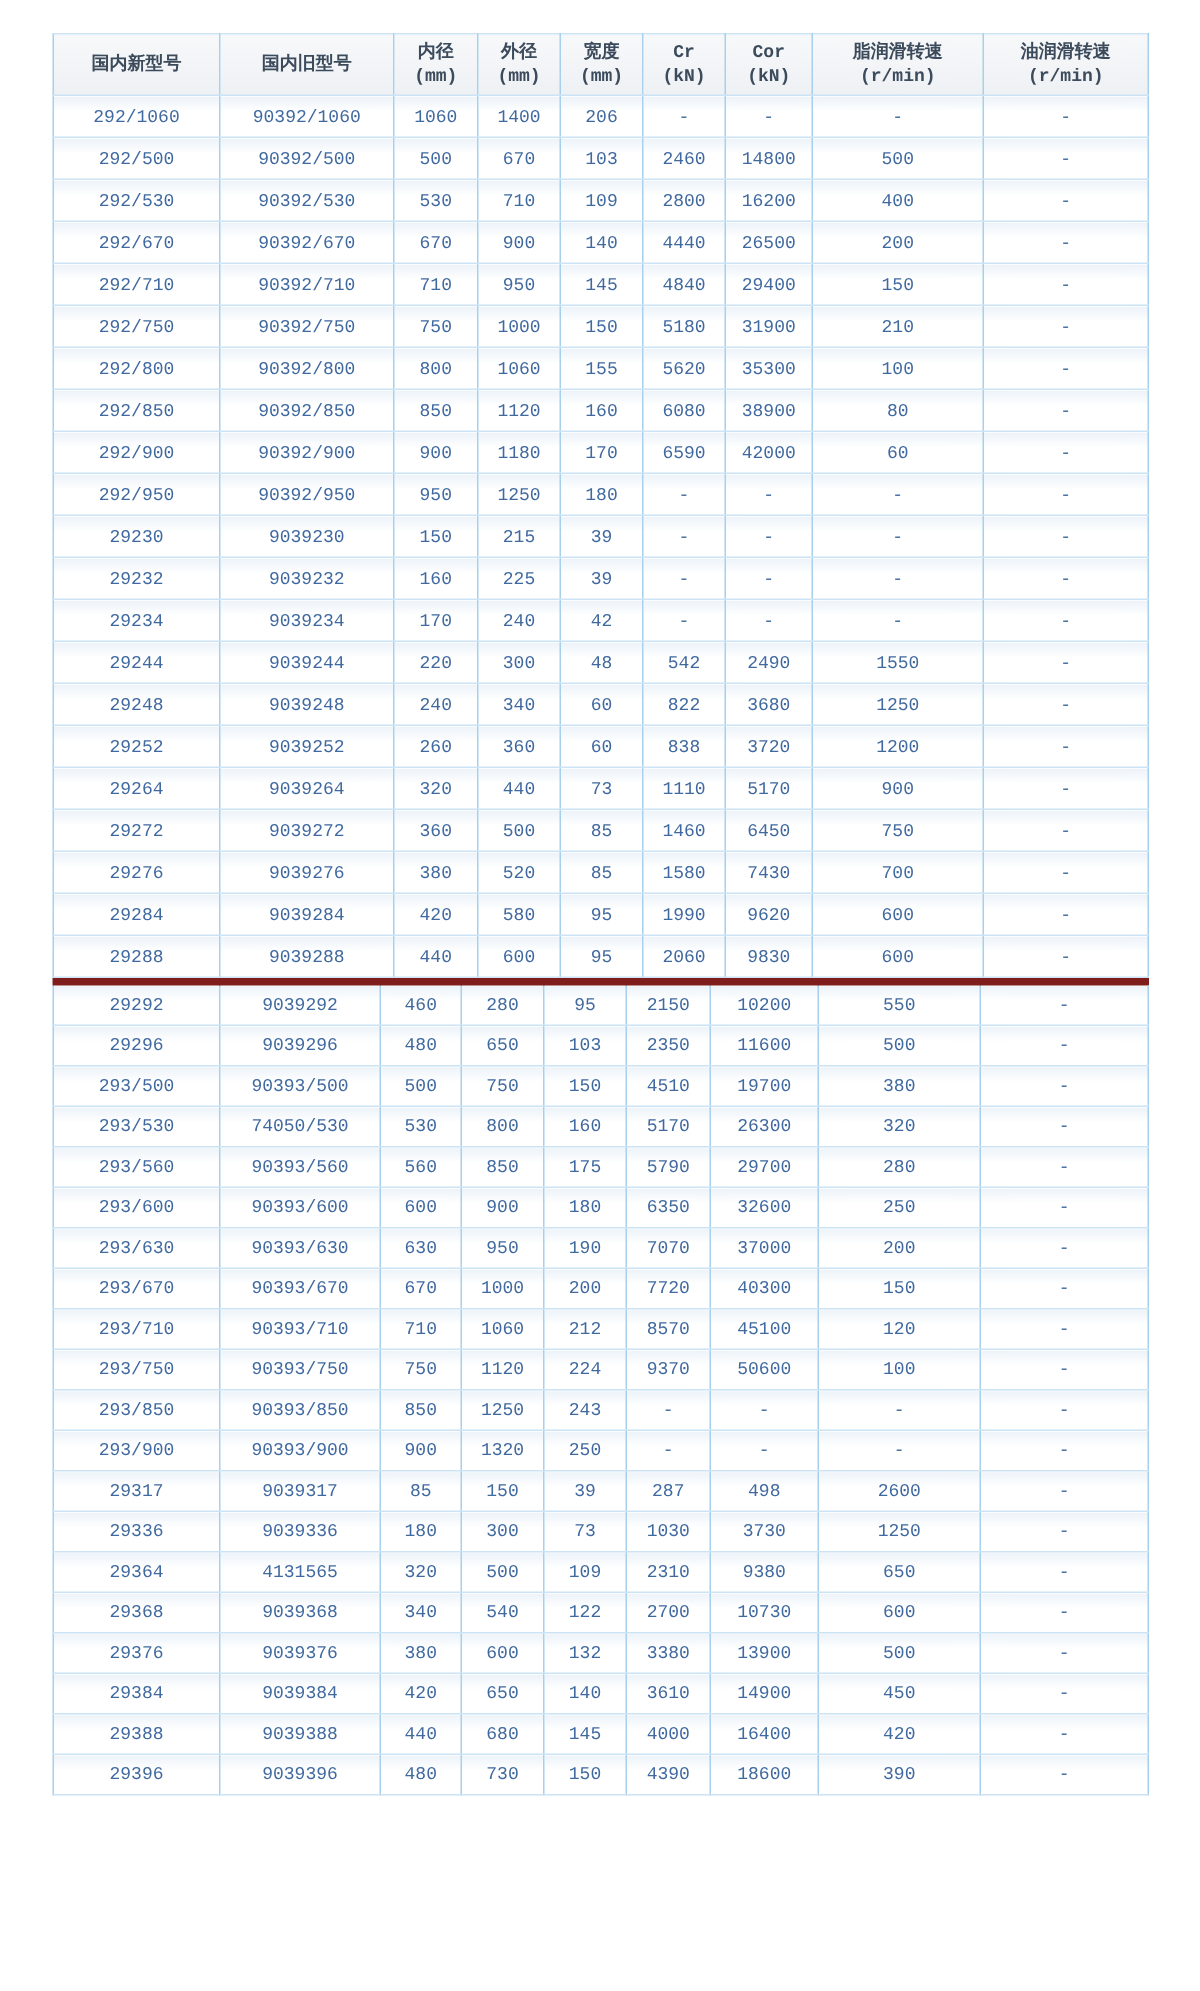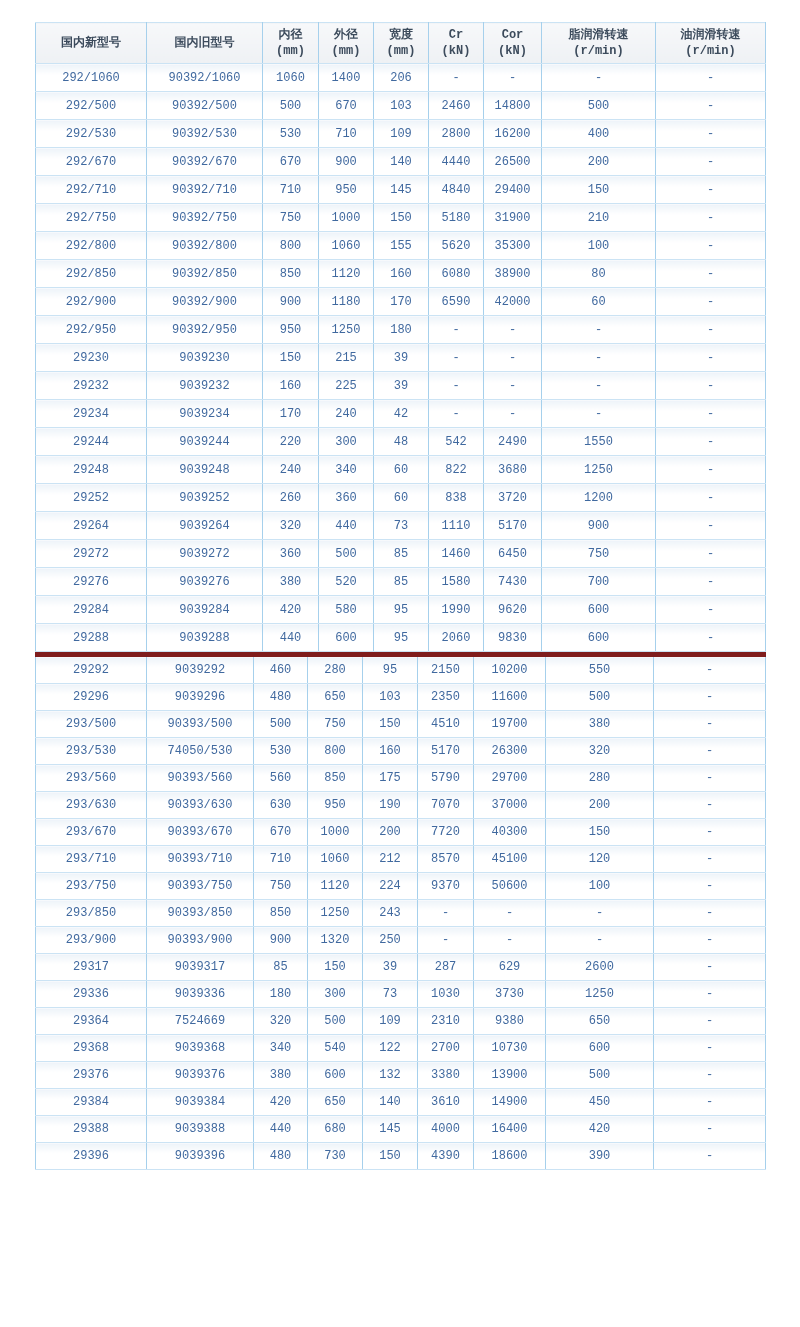--- a/index.html
+++ b/index.html
@@ -407,20 +407,31 @@
           <td>90393/560</td>
           <td>560</td>
           <td>850</td>
           <td>175</td>
           <td>5790</td>
           <td>29700</td>
           <td>280</td>
           <td>-</td>
         </tr>
         <tr>
+          <td>293/600</td>
+          <td>90393/600</td>
+          <td>600</td>
+          <td>900</td>
+          <td>180</td>
+          <td>6350</td>
+          <td>32600</td>
+          <td>250</td>
+          <td>-</td>
+        </tr>
+        <tr>
           <td>293/630</td>
           <td>90393/630</td>
           <td>630</td>
           <td>950</td>
           <td>190</td>
           <td>7070</td>
           <td>37000</td>
           <td>200</td>
           <td>-</td>
         </tr>
@@ -479,38 +490,38 @@
           <td>-</td>
           <td>-</td>
         </tr>
         <tr>
           <td>29317</td>
           <td>9039317</td>
           <td>85</td>
           <td>150</td>
           <td>39</td>
           <td>287</td>
-          <td>629</td>
+          <td>498</td>
           <td>2600</td>
           <td>-</td>
         </tr>
         <tr>
           <td>29336</td>
           <td>9039336</td>
           <td>180</td>
           <td>300</td>
           <td>73</td>
           <td>1030</td>
           <td>3730</td>
           <td>1250</td>
           <td>-</td>
         </tr>
         <tr>
           <td>29364</td>
-          <td>7524669</td>
+          <td>4131565</td>
           <td>320</td>
           <td>500</td>
           <td>109</td>
           <td>2310</td>
           <td>9380</td>
           <td>650</td>
           <td>-</td>
         </tr>
         <tr>
           <td>29368</td>

